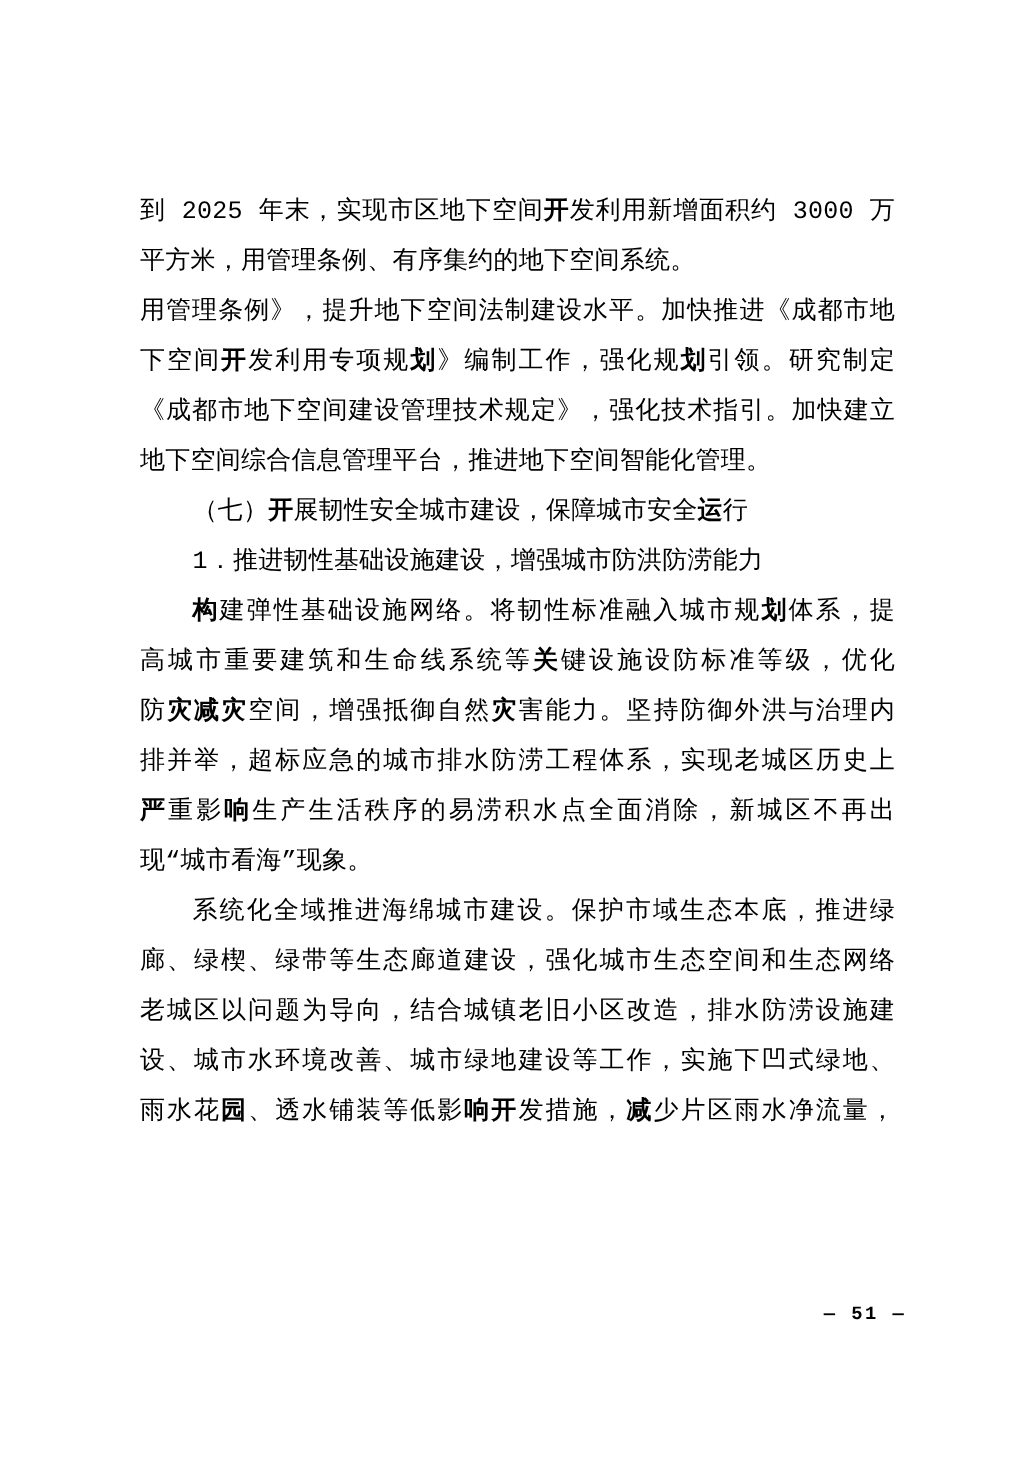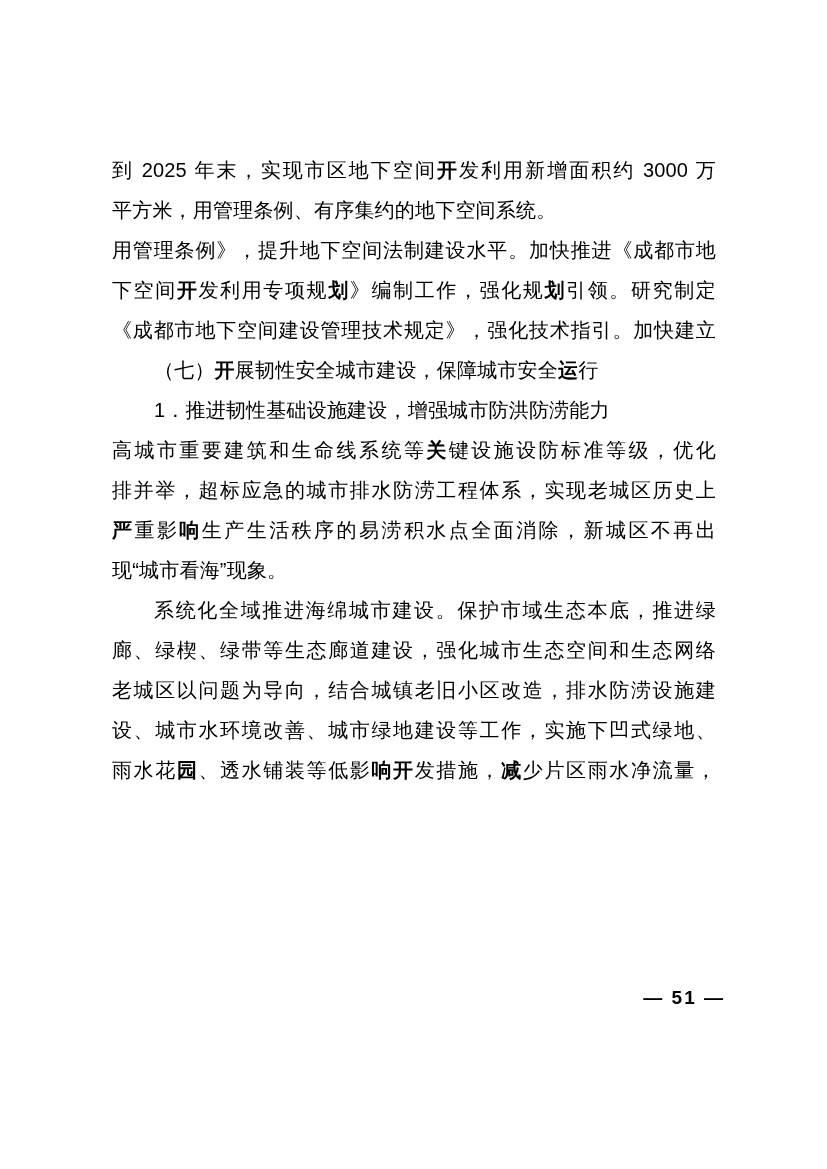--- a/index.html
+++ b/index.html
@@ -6,21 +6,21 @@
     margin: 0;
     padding: 0;
     background: #ffffff;
   }
   .page {
     position: relative;
     width: 827px;
     height: 1169px;
     background: #ffffff;
     overflow: hidden;
-    font-family: Liberation Sans, sans-serif;
+    font-family: Liberation Mono, monospace;
     color: #000000;
   }
   .text-block {
     position: absolute;
     left: 112px;
     top: 150px;
     width: 604px;
   }
   .line {
     font-size: 20px;
@@ -35,42 +35,45 @@
     white-space: normal;
     text-align-last: justify;
   }
   .line.indent {
     text-indent: 42px;
   }
   .seg { font-weight: 400; }
   .seg.bold { font-weight: 700; }
   .footer {
     position: absolute;
-    top: 986px;
+    top: 1040px;
     right: 102px;
-    font-size: 19px;
+    font-size: 15px;
     line-height: 24px;
     font-weight: 700;
     letter-spacing: 2px;
     text-align: left;
   }
 </style>
 </head>
 <body>
 
 <div class="page">
   <div class="text-block" id="text-block">
       <div class="line stretch"><span class="seg">到 2025 年末，实现市区地下空间</span><span class="seg bold">开</span><span class="seg">发利用新增面积约 3000 万</span></div>
       <div class="line"><span class="seg">平方米，用管理条例、有序集约的地下空间系统。</span></div>
       <div class="line stretch"><span class="seg">用管理条例》，提升地下空间法制建设水平。加快推进《成都市地</span></div>
       <div class="line stretch"><span class="seg">下空间</span><span class="seg bold">开</span><span class="seg">发利用专项规</span><span class="seg bold">划</span><span class="seg">》编制工作，强化规</span><span class="seg bold">划</span><span class="seg">引领。研究制定</span></div>
       <div class="line stretch"><span class="seg">《成都市地下空间建设管理技术规定》，强化技术指引。加快建立</span></div>
+      <div class="line"><span class="seg">地下空间综合信息管理平台，推进地下空间智能化管理。</span></div>
       <div class="line indent"><span class="seg">（七）</span><span class="seg bold">开</span><span class="seg">展韧性安全城市建设，保障城市安全</span><span class="seg bold">运</span><span class="seg">行</span></div>
       <div class="line indent"><span class="seg">1．推进韧性基础设施建设，增强城市防洪防涝能力</span></div>
+      <div class="line indent stretch"><span class="seg bold">构</span><span class="seg">建弹性基础设施网络。将韧性标准融入城市规</span><span class="seg bold">划</span><span class="seg">体系，提</span></div>
       <div class="line stretch"><span class="seg">高城市重要建筑和生命线系统等</span><span class="seg bold">关</span><span class="seg">键设施设防标准等级，优化</span></div>
+      <div class="line stretch"><span class="seg">防</span><span class="seg bold">灾减灾</span><span class="seg">空间，增强抵御自然</span><span class="seg bold">灾</span><span class="seg">害能力。坚持防御外洪与治理内</span></div>
       <div class="line stretch"><span class="seg">排并举，超标应急的城市排水防涝工程体系，实现老城区历史上</span></div>
       <div class="line stretch"><span class="seg bold">严</span><span class="seg">重影</span><span class="seg bold">响</span><span class="seg">生产生活秩序的易涝积水点全面消除，新城区不再出</span></div>
       <div class="line"><span class="seg">现“城市看海”现象。</span></div>
       <div class="line indent stretch"><span class="seg">系统化全域推进海绵城市建设。保护市域生态本底，推进绿</span></div>
       <div class="line stretch"><span class="seg">廊、绿楔、绿带等生态廊道建设，强化城市生态空间和生态网络</span></div>
       <div class="line stretch"><span class="seg">老城区以问题为导向，结合城镇老旧小区改造，排水防涝设施建</span></div>
       <div class="line stretch"><span class="seg">设、城市水环境改善、城市绿地建设等工作，实施下凹式绿地、</span></div>
       <div class="line stretch"><span class="seg">雨水花</span><span class="seg bold">园</span><span class="seg">、透水铺装等低影</span><span class="seg bold">响开</span><span class="seg">发措施，</span><span class="seg bold">减</span><span class="seg">少片区雨水净流量，</span></div>
     </div>
   <div class="footer">— 51 —</div>

